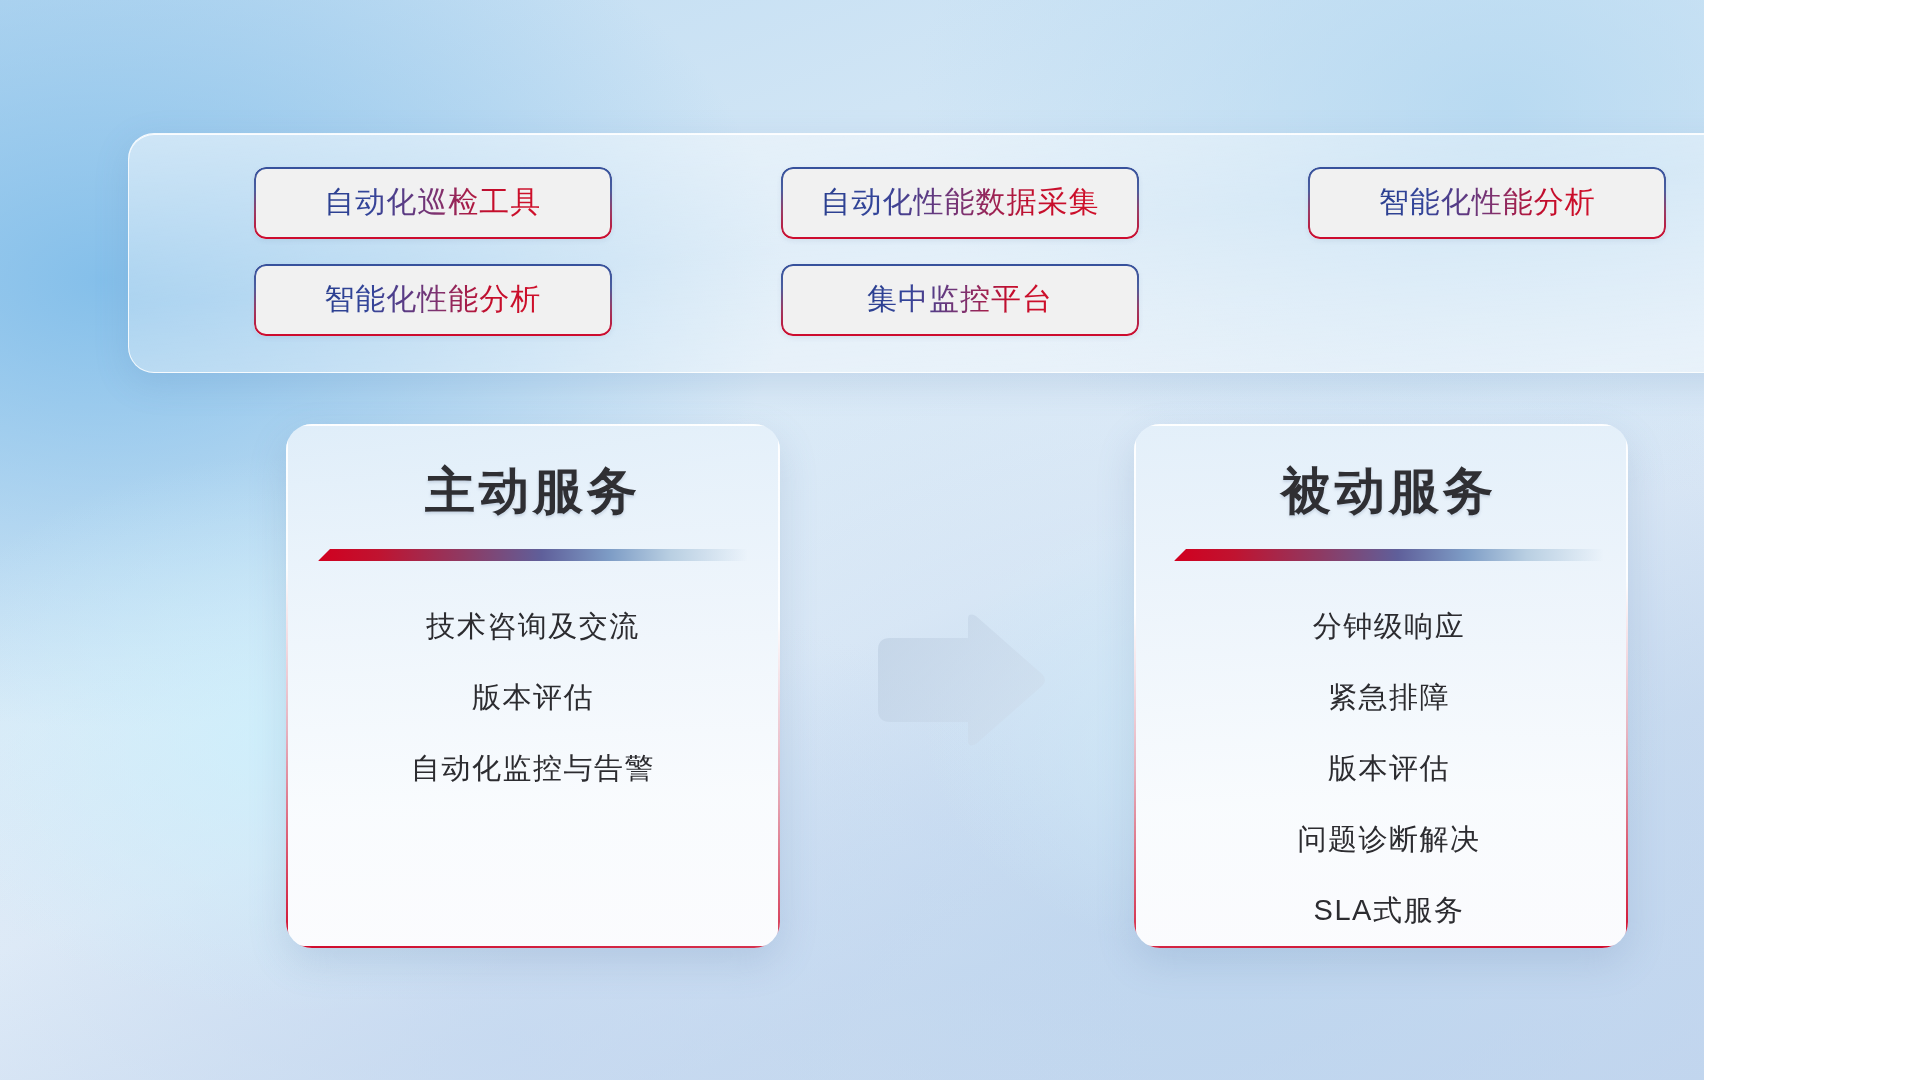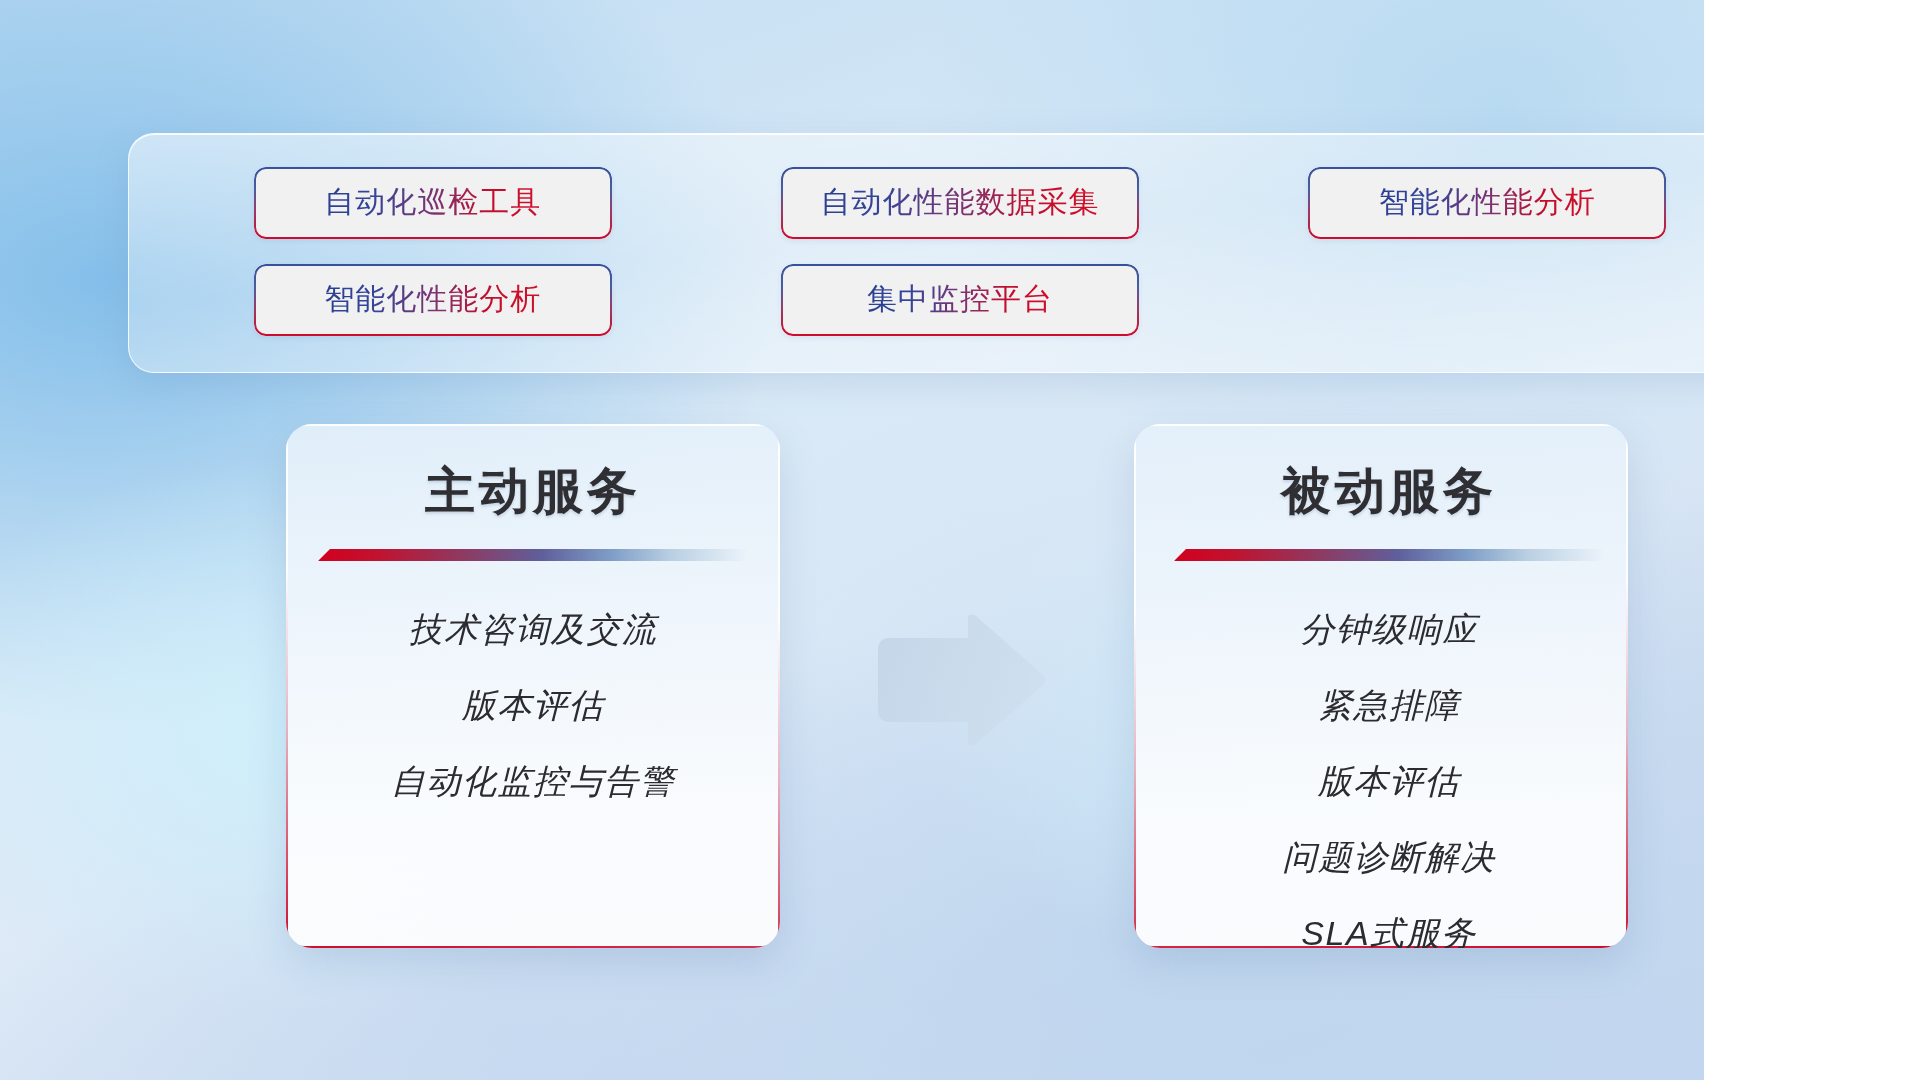--- a/index.html
+++ b/index.html
@@ -167,27 +167,26 @@
   }
 
   .card-list {
     position: relative;
     margin: 30px 0 0 0;
     padding: 0;
     list-style: none;
     text-align: center;
   }
   .card-list li {
-    font-size: 34px;
+    font-size: 29px;
     font-weight: 400;
     letter-spacing: 1.5px;
     color: #2c2c30;
     line-height: 1;
     padding: 21px 0;
-    font-style: italic;
   }
 
   
   .arrow {
     position: absolute;
     left: 872px;
     top: 612px;
     width: 176px;
     height: 136px;
     z-index: 2;

